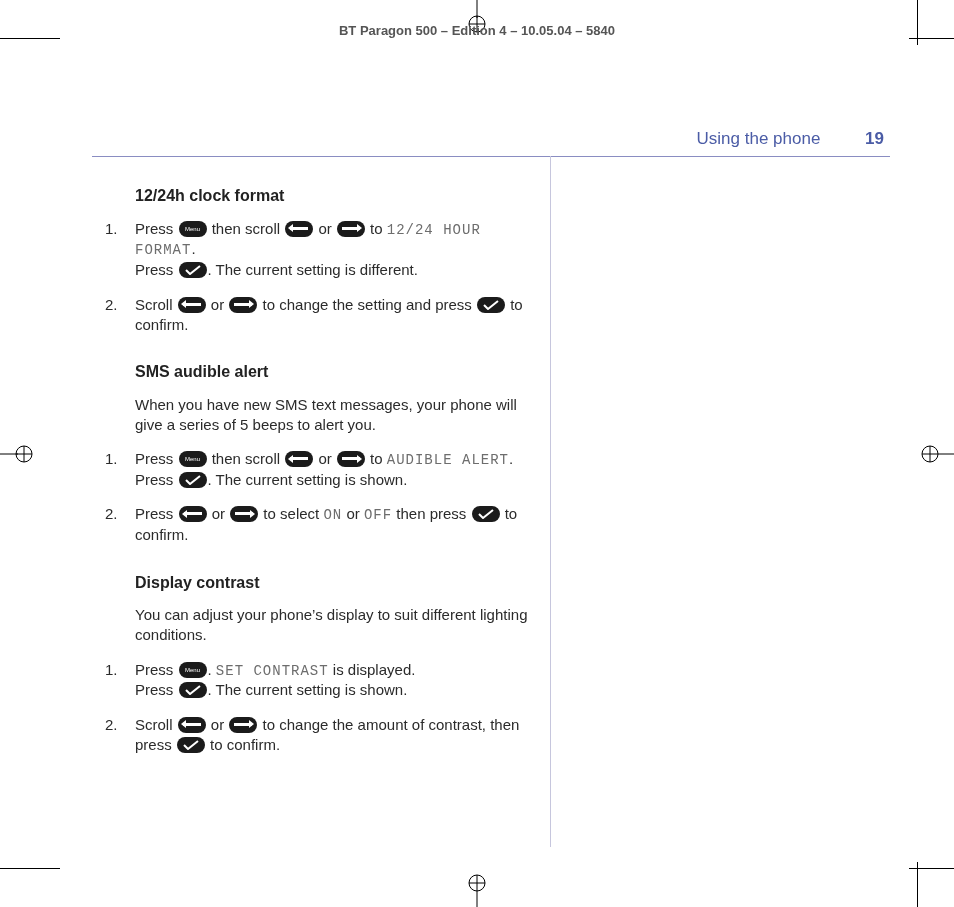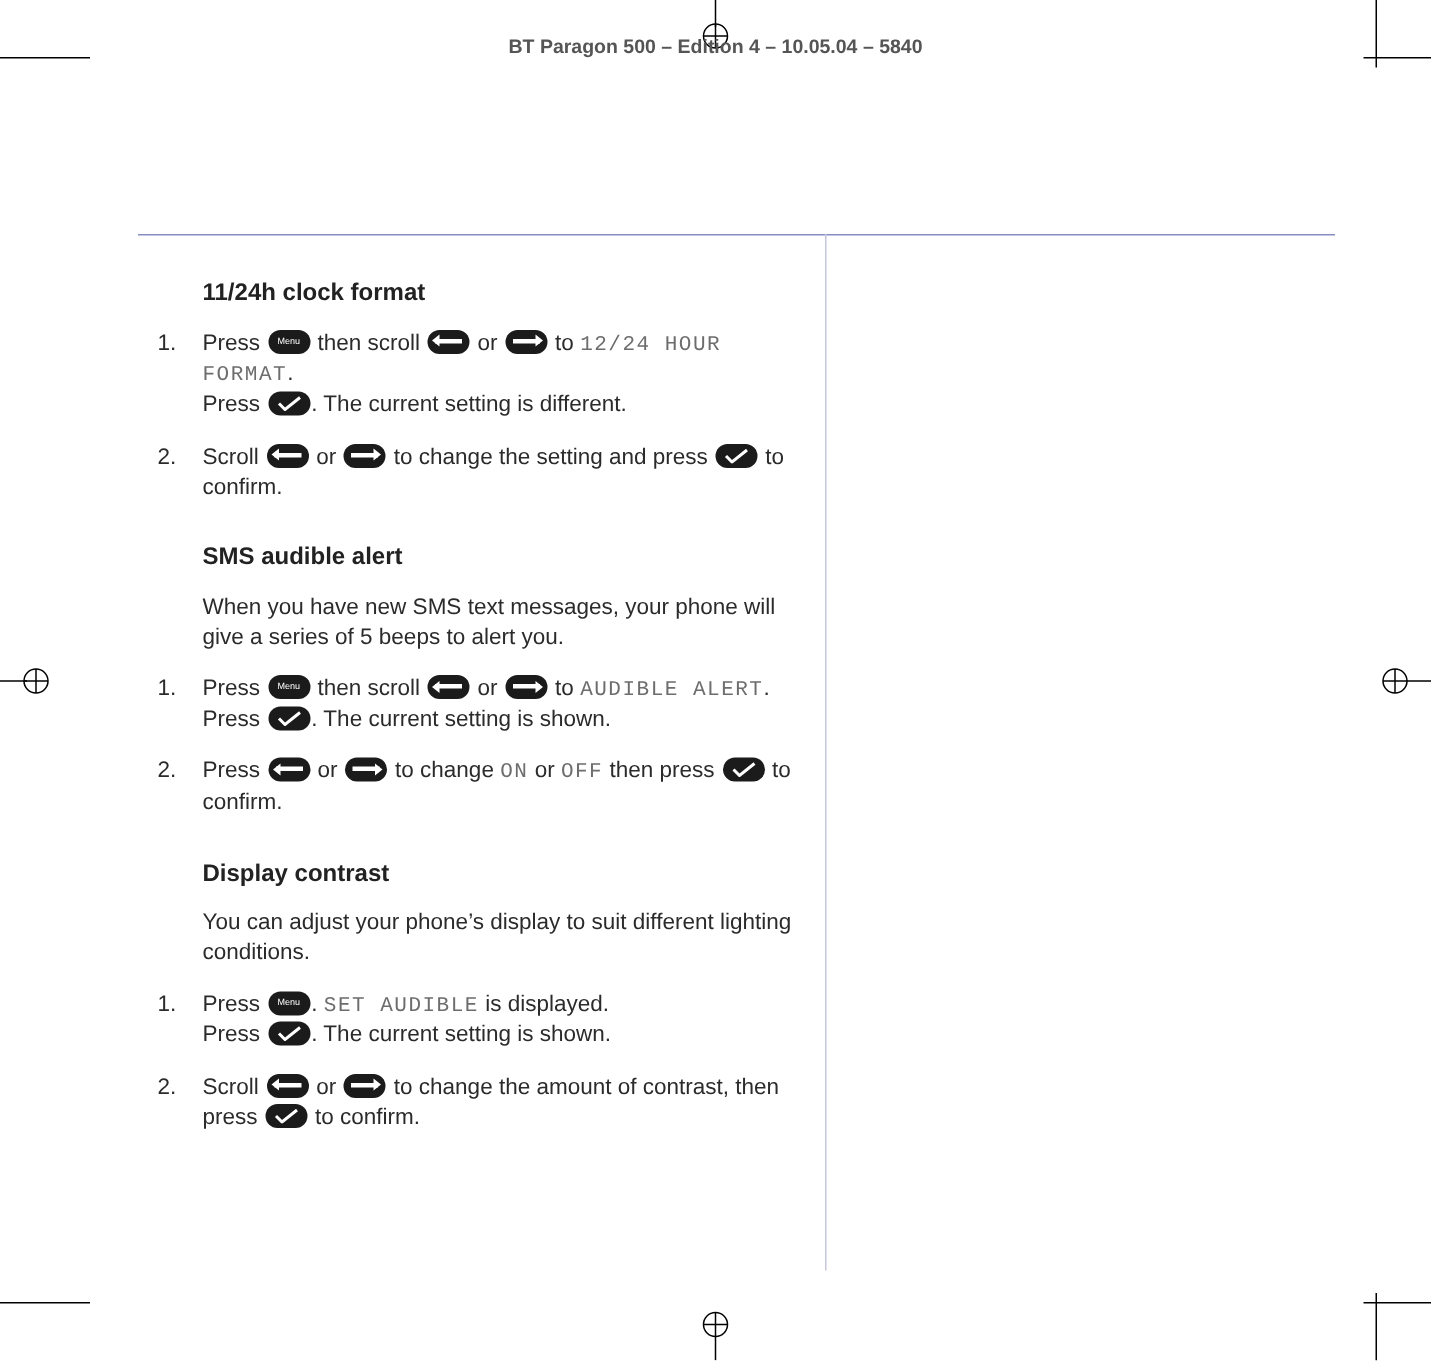--- a/index.html
+++ b/index.html
@@ -221,27 +221,31 @@
   </div>
   <div class="crop-hline top1"></div>
   <div class="crop-hline top2"></div>
   <div class="crop-hline bot1"></div>
   <div class="crop-hline bot2"></div>
   <div class="crop-vline right-top"></div>
   <div class="crop-vline right-bot"></div>
 
   <div class="running-header">BT Paragon 500 – Edition 4 – 10.05.04 – 5840</div>
 
+  <div class="section-header">
+    <span class="title">Using the phone</span>
+    <span class="pageno">19</span>
+  </div>
   <div class="section-rule"></div>
   <div class="column-divider"></div>
 
   <div class="content">
 
     <div class="block">
-      <h3>11/24h clock format</h3>
+      <h3>12/24h clock format</h3>
       <ol class="steps">
         <li>
           <span>Press </span><span class="key menu"></span><span> then scroll </span><span class="key left"></span><span> or </span><span class="key right"></span><span> to </span><span class="lcd">12/24 HOUR FORMAT</span><span>.</span><br>
           <span>Press </span><span class="key confirm"><svg viewBox="0 0 16 10">
                 <polyline points="1,5 5,9 15,1"></polyline>
               </svg></span><span>. The current setting is different.</span>
         </li>
         <li>
           <span>Scroll </span><span class="key left"></span><span> or </span><span class="key right"></span><span> to change the setting and press </span><span class="key confirm"><svg viewBox="0 0 16 10">
                 <polyline points="1,5 5,9 15,1"></polyline>
@@ -254,33 +258,33 @@
       <h3>SMS audible alert</h3>
       <p class="intro">When you have new SMS text messages, your phone will give a series of 5 beeps to alert you.</p>
       <ol class="steps">
         <li>
           <span>Press </span><span class="key menu"></span><span> then scroll </span><span class="key left"></span><span> or </span><span class="key right"></span><span> to </span><span class="lcd">AUDIBLE ALERT</span><span>.</span><br>
           <span>Press </span><span class="key confirm"><svg viewBox="0 0 16 10">
                 <polyline points="1,5 5,9 15,1"></polyline>
               </svg></span><span>. The current setting is shown.</span>
         </li>
         <li>
-          <span>Press </span><span class="key left"></span><span> or </span><span class="key right"></span><span> to change </span><span class="lcd">ON</span><span> or </span><span class="lcd">OFF</span><span> then press </span><span class="key confirm"><svg viewBox="0 0 16 10">
+          <span>Press </span><span class="key left"></span><span> or </span><span class="key right"></span><span> to select </span><span class="lcd">ON</span><span> or </span><span class="lcd">OFF</span><span> then press </span><span class="key confirm"><svg viewBox="0 0 16 10">
                 <polyline points="1,5 5,9 15,1"></polyline>
               </svg></span><span> to confirm.</span>
         </li>
       </ol>
     </div>
 
     <div class="block">
       <h3>Display contrast</h3>
       <p class="intro">You can adjust your phone’s display to suit different lighting conditions.</p>
       <ol class="steps">
         <li>
-          <span>Press </span><span class="key menu"></span><span>. </span><span class="lcd">SET AUDIBLE</span><span> is displayed.</span><br>
+          <span>Press </span><span class="key menu"></span><span>. </span><span class="lcd">SET CONTRAST</span><span> is displayed.</span><br>
           <span>Press </span><span class="key confirm"><svg viewBox="0 0 16 10">
                 <polyline points="1,5 5,9 15,1"></polyline>
               </svg></span><span>. The current setting is shown.</span>
         </li>
         <li>
           <span>Scroll </span><span class="key left"></span><span> or </span><span class="key right"></span><span> to change the amount of contrast, then press </span><span class="key confirm"><svg viewBox="0 0 16 10">
                 <polyline points="1,5 5,9 15,1"></polyline>
               </svg></span><span> to confirm.</span>
         </li>
       </ol>

